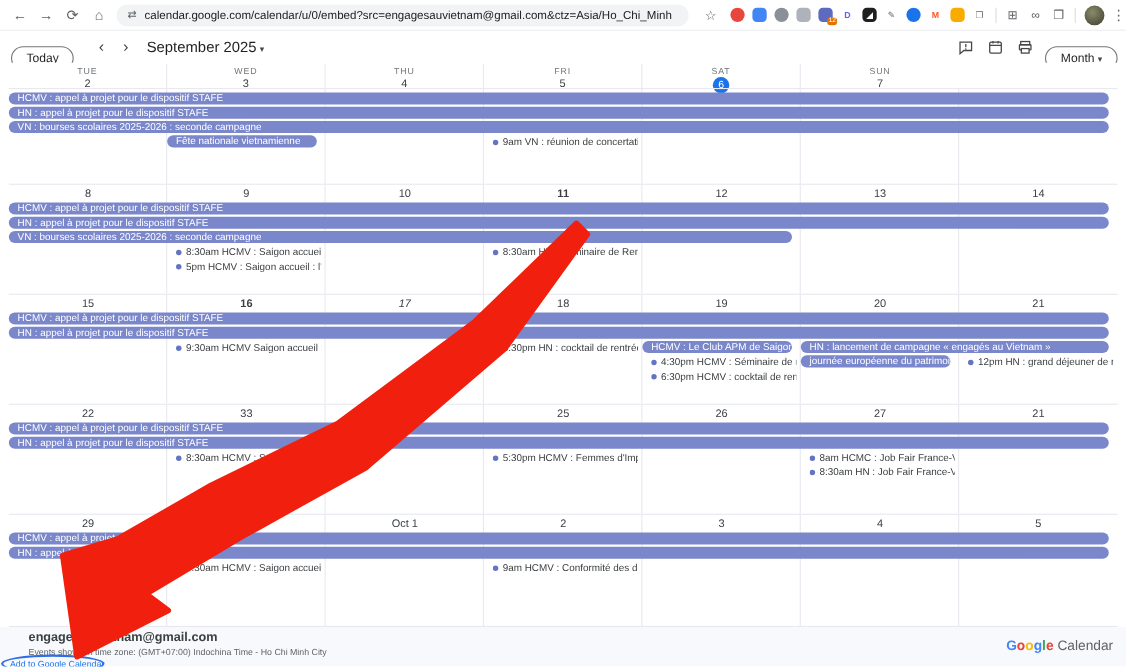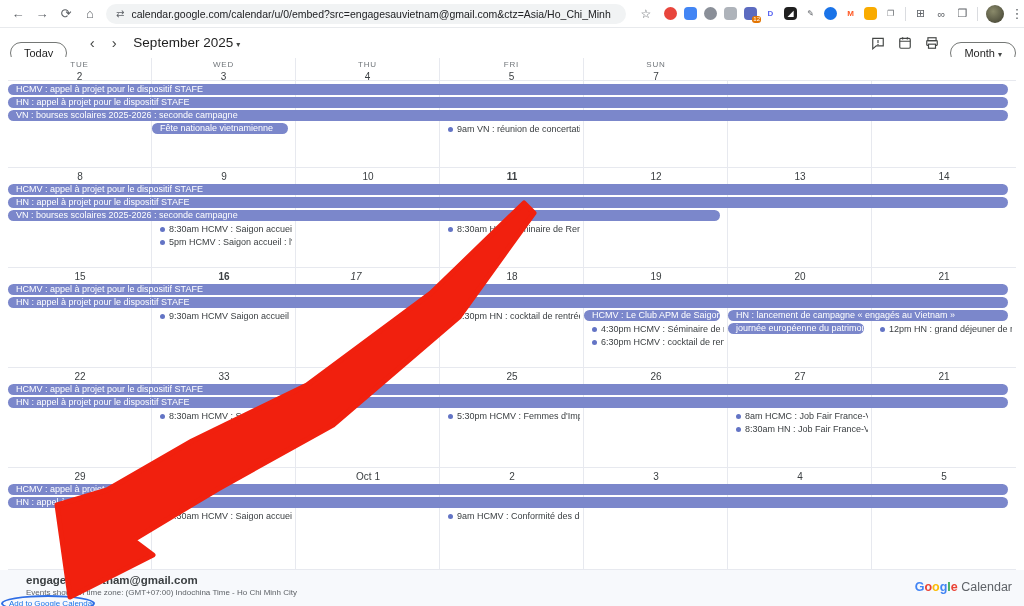--- a/index.html
+++ b/index.html
@@ -158,20 +158,24 @@
         </div>
         <div class="dow-cell">
           <div class="dow-label">THU</div>
           <div class="dow-date">4</div>
         </div>
         <div class="dow-cell">
           <div class="dow-label">FRI</div>
           <div class="dow-date">5</div>
         </div>
         <div class="dow-cell">
+          <div class="dow-label">SAT</div>
+          <div class="dow-date"><span class="today-circ">6</span></div>
+        </div>
+        <div class="dow-cell">
           <div class="dow-label">SUN</div>
           <div class="dow-date">7</div>
         </div>
       </div>
     <div id="weeks-slot">
         <div class="week" style="top: 23px; height: 87px;">
           <div class="wcell" style="left: 0px;"></div>
           <div class="wcell" style="left: 144px;"></div>
           <div class="wcell" style="left: 288px;"></div>
           <div class="wcell" style="left: 432px;"></div>
@@ -221,21 +225,21 @@
         <div class="week" style="top: 210px; height: 100px;">
           <div class="wcell" style="left: 0px;"></div>
           <div class="wcell" style="left: 144px;"></div>
           <div class="wcell" style="left: 288px;"></div>
           <div class="wcell" style="left: 432px;"></div>
           <div class="wcell" style="left: 576px;"></div>
           <div class="wcell" style="left: 720px;"></div>
           <div class="wcell last" style="left: 864px;"></div>
           <div class="date-num" style="left: 0px;">15</div>
           <div class="date-num" style="left: 144px; font-weight: bold;">16</div>
-          <div class="date-num" style="left: 276px; font-style: italic;">17</div>
+          <div class="date-num" style="left: 288px; font-style: italic;">17</div>
           <div class="date-num" style="left: 432px;">18</div>
           <div class="date-num" style="left: 576px;">19</div>
           <div class="date-num" style="left: 720px;">20</div>
           <div class="date-num" style="left: 864px;">21</div>
           <div class="bar" style="left: 0px; width: 1000px; top: 16px;">HCMV : appel à projet pour le dispositif STAFE</div>
           <div class="bar" style="left: 0px; width: 1000px; top: 29px;">HN : appel à projet pour le dispositif STAFE</div>
           <div class="dot-ev" style="left: 152px; width: 132px; top: 42px;">
             <span class="dot"></span>
             <span>9:30am HCMV Saigon accueil : permanenc</span>
           </div>

